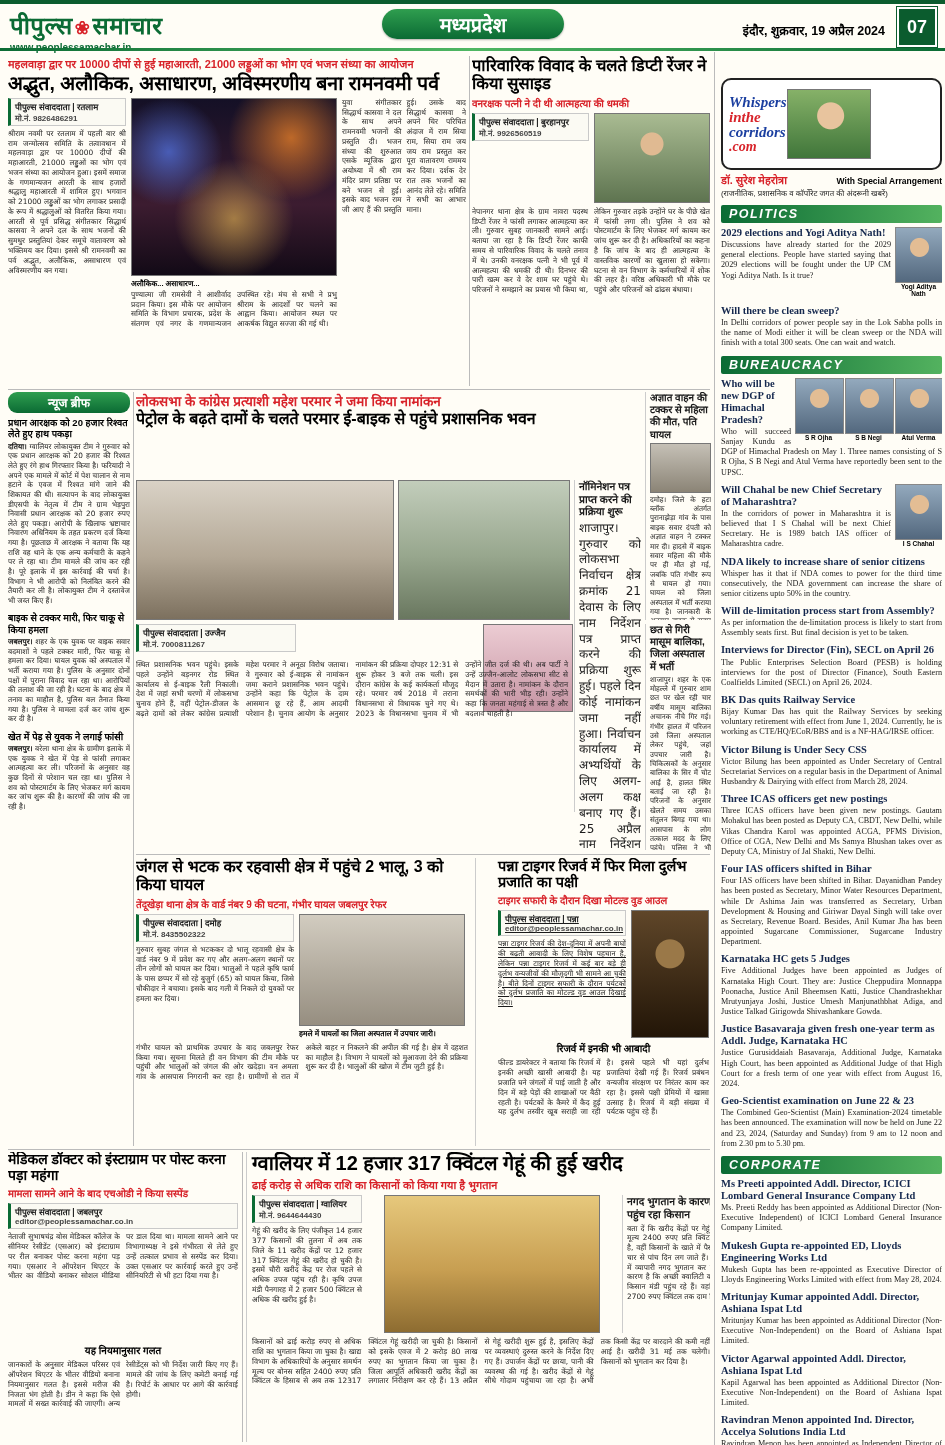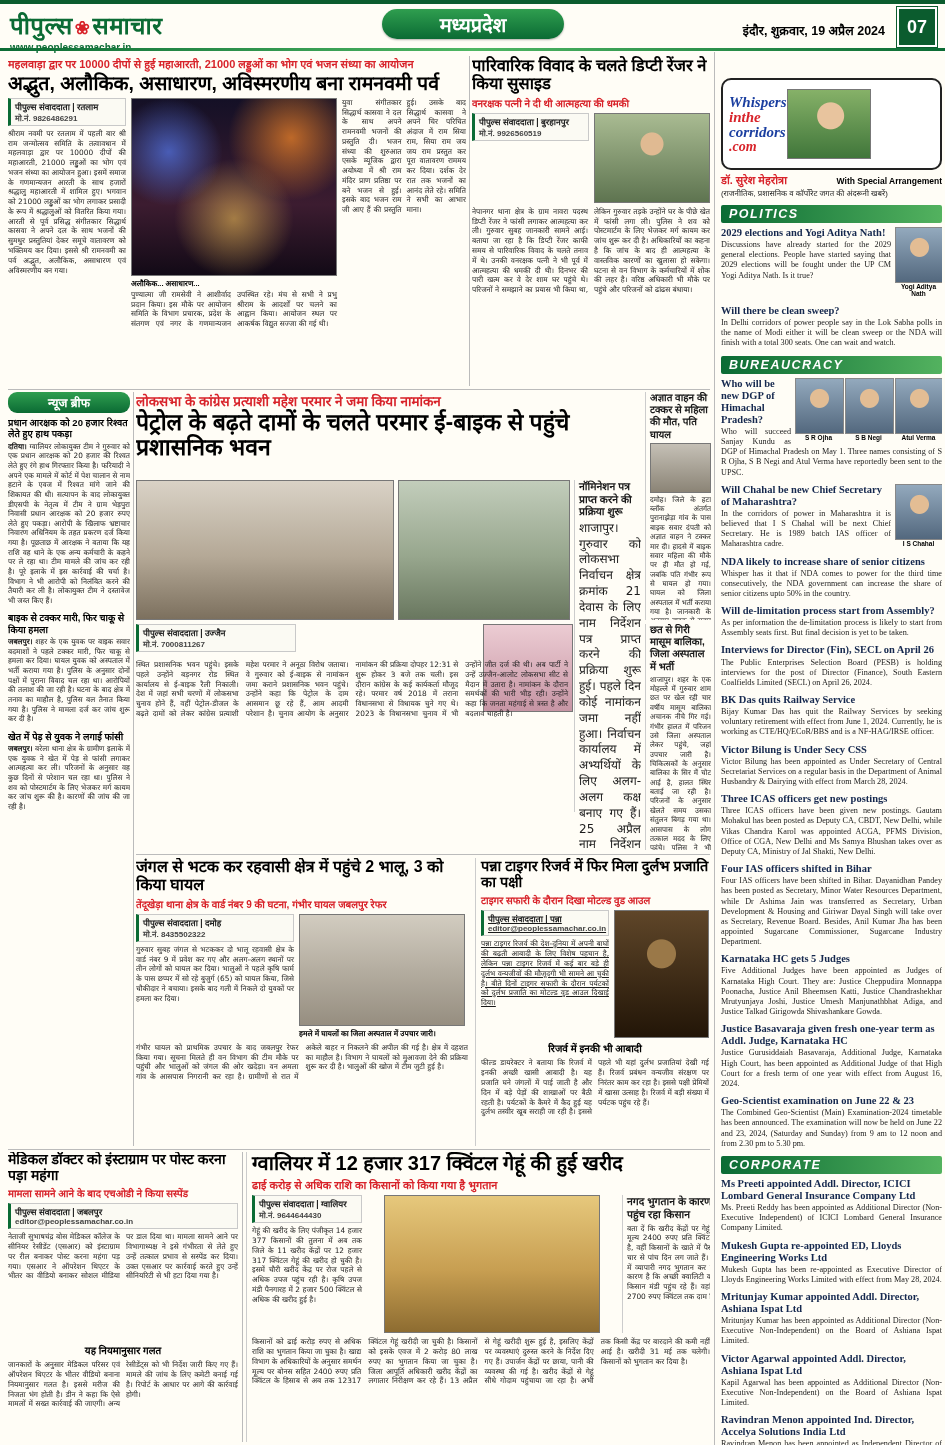--- a/index.html
+++ b/index.html
@@ -83,21 +83,21 @@
   .mini-cap{font:700 6.5px "Liberation Sans",sans-serif;text-align:center;color:#000;}
   
   .brief-header{background:linear-gradient(180deg,#2f9e4f,#0b6b34);color:#fff;border-radius:9px;
       font:700 12px "Liberation Sans",sans-serif;text-align:center;padding:2px 0;margin-bottom:4px;}
   .brief{margin-bottom:7px;}
   .brief-title{font:700 9.5px "Liberation Sans",sans-serif;line-height:1.2;color:#000;margin-bottom:2px;}
   .brief-body{font-size:7.3px;line-height:1.32;text-align:justify;}
   .brief-dateline{font-weight:700;}
   
   .parmar-kicker{font:700 13.5px "Liberation Sans",sans-serif;color:#d8232a;}
-  .parmar-headline{font-size:23px;line-height:1.1;}
+  .parmar-headline{font-size:16px;line-height:1.1;}
   .parmar-photo1{position:absolute;left:0;top:88px;width:258px;height:140px;background:
       linear-gradient(180deg,#d9d2c6 0%,#b4a896 55%,#7c705e 100%);}
   .parmar-photo2{position:absolute;left:262px;top:88px;width:172px;height:140px;background:
       linear-gradient(180deg,#c2cdbb 0%,#97a68d 55%,#69775f 100%);}
   .parmar-photo3{position:absolute;left:347px;top:232px;width:90px;height:88px;background:
       linear-gradient(180deg,#ecccd3 0%,#c695a4 100%);}
   .parmar-mini{position:absolute;left:438px;top:88px;width:67px;height:332px;border-left:1px solid #ccc;padding-left:4px;box-sizing:border-box;}
   .mini-head{font:700 10.5px "Liberation Sans",sans-serif;line-height:1.2;margin-bottom:3px;}
   .parmar-mini .body{font-size:12px;}
   .parmar-byline{position:absolute;left:0;top:232px;width:160px;}
@@ -422,21 +422,21 @@
         <p class="body">गुरुवार सुबह जंगल से भटककर दो भालू रहवासी क्षेत्र के वार्ड नंबर 9 में प्रवेश कर गए और अलग-अलग स्थानों पर तीन लोगों को घायल कर दिया। भालुओं ने पहले कृषि फार्म के पास छप्पर में सो रहे बुजुर्ग (65) को घायल किया, जिसे चौकीदार ने बचाया। इसके बाद गली में निकले दो युवकों पर हमला कर दिया।</p>
       </div>
       <div>
         <div class="photo bears-photo"></div>
         <div class="caption">हमले में घायलों का जिला अस्पताल में उपचार जारी।</div>
       </div>
     </div>
     <p class="body bears-bottom">गंभीर घायल को प्राथमिक उपचार के बाद जबलपुर रेफर किया गया। सूचना मिलते ही वन विभाग की टीम मौके पर पहुंची और भालुओं को जंगल की ओर खदेड़ा। वन अमला गांव के आसपास निगरानी कर रहा है। ग्रामीणों से रात में अकेले बाहर न निकलने की अपील की गई है। क्षेत्र में दहशत का माहौल है। विभाग ने घायलों को मुआवजा देने की प्रक्रिया शुरू कर दी है। भालुओं की खोज में टीम जुटी हुई है।</p>
   </section>
 
-  <section class="abs" style="left:475px;top:858px;width:234px;height:288px;overflow:hidden;border-left:1px solid #ccc;padding-left:5px;box-sizing:border-box;">
+  <section class="abs" style="left:475px;top:858px;width:234px;height:288px;overflow:hidden;border-left:1px solid #ccc;padding-left:22px;box-sizing:border-box;">
     <div class="headline owl-headline">पन्ना टाइगर रिजर्व में फिर मिला दुर्लभ प्रजाति का पक्षी</div>
     <div class="strap">टाइगर सफारी के दौरान दिखा मोटल्ड वुड आउल</div>
     <div class="owl-row">
       <div class="owl-left">
         <div class="byline-box">
           <div class="byline">पीपुल्स संवाददाता | पन्ना</div>
           <div class="phone">editor@peoplessamachar.co.in</div>
         </div>
         <p class="body">पन्ना टाइगर रिजर्व की देश-दुनिया में अपनी बाघों की बढ़ती आबादी के लिए विशेष पहचान है, लेकिन पन्ना टाइगर रिजर्व में कई बार बड़े ही दुर्लभ वन्यजीवों की मौजूदगी भी सामने आ चुकी है। बीते दिनों टाइगर सफारी के दौरान पर्यटकों को दुर्लभ प्रजाति का मोटल्ड वुड आउल दिखाई दिया।</p>
       </div>

